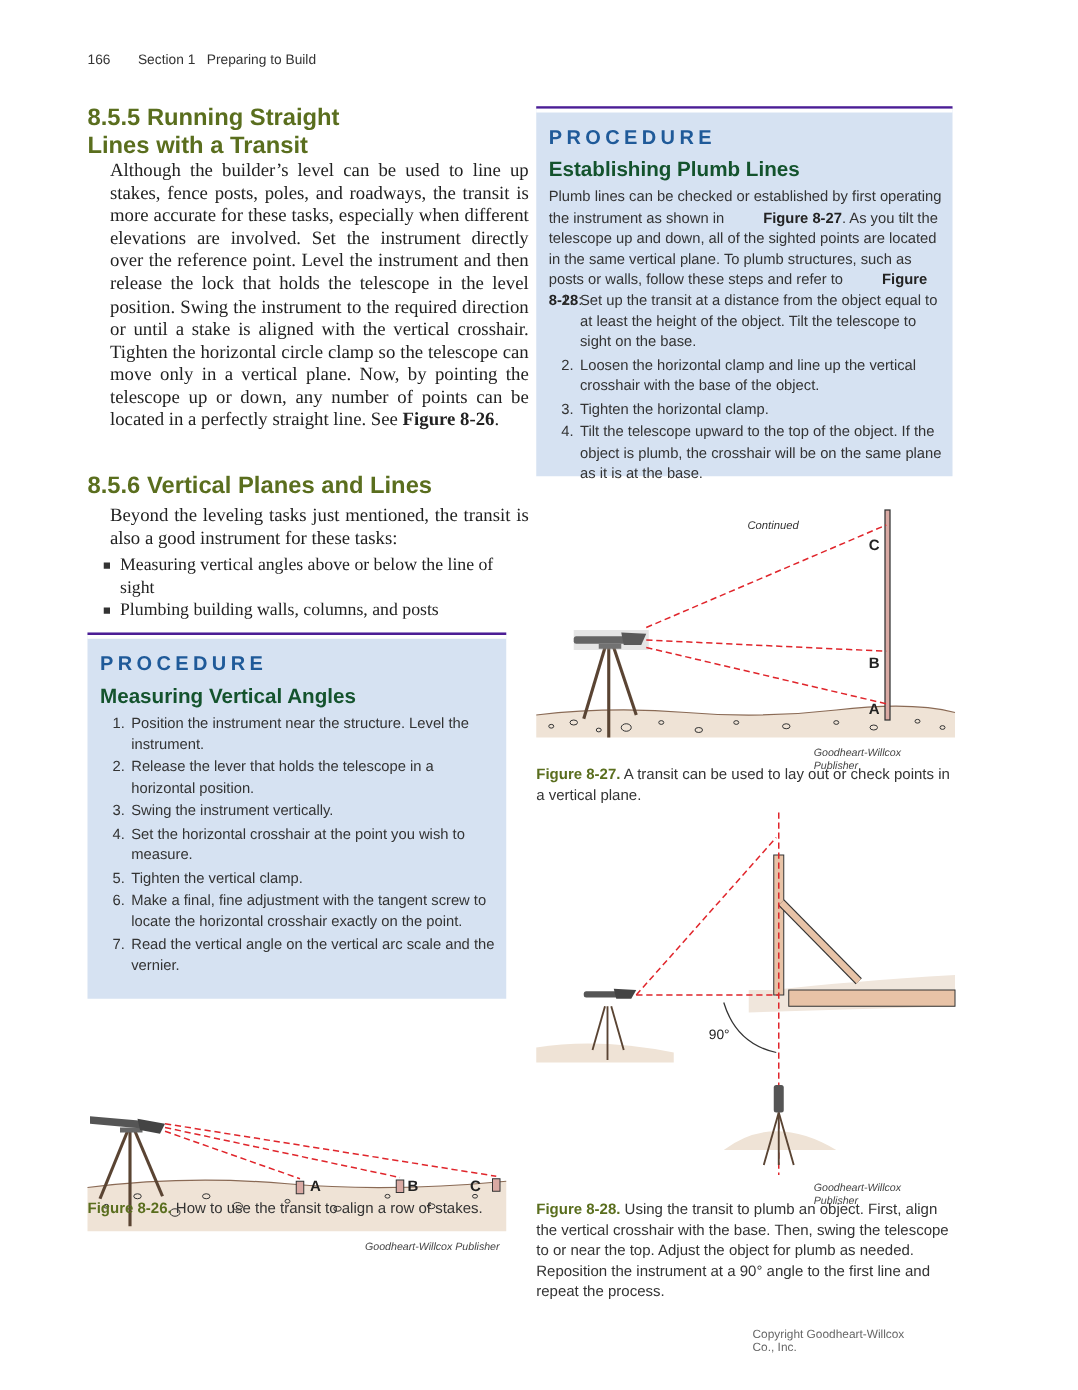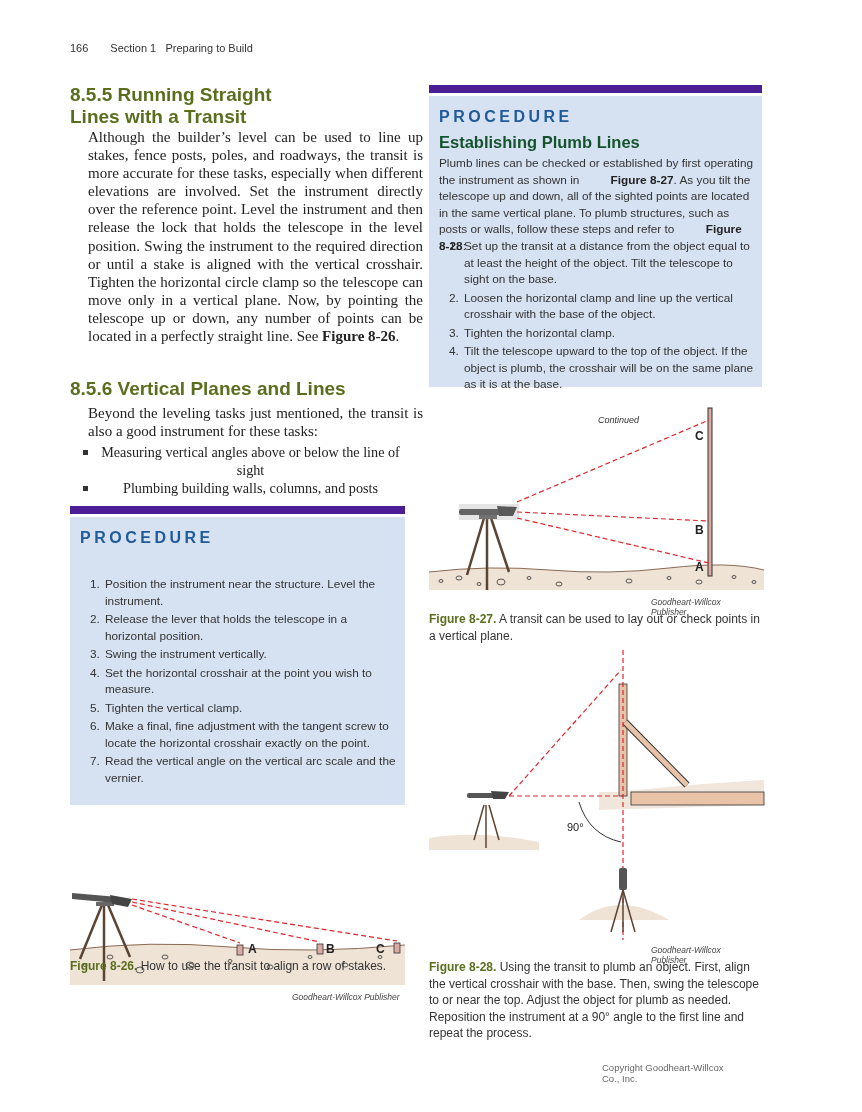--- a/index.html
+++ b/index.html
@@ -7,21 +7,21 @@
   .page { position: absolute; left: 0; top: 0; width: 738px; height: 1112px; }
   .running-head { position: absolute; left: 70px; top: 42px; font-family: "Liberation Sans", sans-serif; font-size: 11px; color: #333; }
   .running-head .num { margin-right: 22px; }
   .h2 { position: absolute; left: 70px; font-family: "Liberation Sans", sans-serif; font-weight: bold; color: #5a6e1e; font-size: 19px; line-height: 22px; margin: 0; }
   .body-text { position: absolute; left: 88px; width: 335px; font-family: "Liberation Serif", serif; font-size: 15px; line-height: 18.1px; color: #222; text-align: justify; margin: 0; }
   .body-text b { font-weight: bold; }
   .bullets { position: absolute; left: 80px; width: 325px; font-family: "Liberation Serif", serif; font-size: 14.2px; line-height: 18.1px; color: #222; margin: 0; padding: 0; list-style: none; }
   .bullets li { position: relative; padding-left: 16px; }
   .bullets li::before { content: ""; position: absolute; left: 3px; top: 7px; width: 5px; height: 5px; background: #333; }
 
-  .proc-box { position: absolute; background: #d6e2f2; border-top: 8px solid #4c1d95; }
+  .proc-box { position: absolute; background: #d6e2f2; border-top: 2px solid #4c1d95; }
   .proc-box .strip { position: absolute; left: 0; right: 0; top: 0; height: 3px; background: #ffffff; }
   .proc-label { position: absolute; left: 10px; font-family: "Liberation Sans", sans-serif; font-weight: bold; color: #1f5a99; font-size: 16px; letter-spacing: 3.5px; }
   .proc-title { position: absolute; left: 10px; font-family: "Liberation Sans", sans-serif; font-weight: bold; color: #14532d; font-size: 16.5px; }
   .proc-intro { position: absolute; left: 10px; right: 8px; font-family: "Liberation Sans", sans-serif; font-size: 11.8px; line-height: 16.5px; color: #333; margin: 0; }
   .proc-intro b { color: #222; margin-left: 28px; }
   .steps { position: absolute; left: 10px; right: 6px; font-family: "Liberation Sans", sans-serif; font-size: 11.8px; line-height: 16.5px; color: #333; margin: 0; padding: 0; list-style: none; }
   .steps li { position: relative; padding-left: 25px; margin-bottom: 2px; }
   .steps li .n { position: absolute; left: 10px; top: 0; }
   .continued { position: absolute; right: 99px; top: 387px; font-family: "Liberation Sans", sans-serif; font-style: italic; font-size: 9px; color: #333; margin-top: 28px; }
 
@@ -44,28 +44,29 @@
   </div>
 
   <h2 class="h2" style="top:84px;">
     <span>8.5.5 Running Straight</span><br>
     <span>Lines with a Transit</span>
   </h2>
   <p class="body-text" style="top:128px;"><span>Although the builder’s level can be used to line up stakes, fence posts, poles, and roadways, the transit is more accurate for these tasks, especially when different elevations are involved. Set the instrument directly over the reference point. Level the instrument and then release the lock that holds the telescope in the level position. Swing the instrument to the required direction or until a stake is aligned with the vertical crosshair. Tighten the horizontal circle clamp so the telescope can move only in a vertical plane. Now, by pointing the telescope up or down, any number of points can be located in a perfectly straight line. See </span><b>Figure 8-26</b><span>.</span></p>
 
   <h2 class="h2" style="top:378px;">8.5.6 Vertical Planes and Lines</h2>
   <p class="body-text" style="top:404px;">Beyond the leveling tasks just mentioned, the transit is also a good instrument for these tasks:</p>
-  <ul class="bullets" style="top:443px;text-align:center;">
+  <ul class="bullets" style="top:443px;">
     <li>Measuring vertical angles above or below the line of sight</li>
     <li>Plumbing building walls, columns, and posts</li>
   </ul>
 
   <div class="proc-box" style="left:70px; top:506px; width:335px; height:291px;">
     <div class="strip"></div>
     <div class="proc-label" style="top:15px;">PROCEDURE</div>
+    <div class="proc-title" style="top:40px;">Measuring Vertical Angles</div>
     <ol class="steps" style="top:62px;">
       <li><span class="n">1.</span><span>Position the instrument near the structure. Level the instrument.</span></li>
       <li><span class="n">2.</span><span>Release the lever that holds the telescope in a horizontal position.</span></li>
       <li><span class="n">3.</span><span>Swing the instrument vertically.</span></li>
       <li><span class="n">4.</span><span>Set the horizontal crosshair at the point you wish to measure.</span></li>
       <li><span class="n">5.</span><span>Tighten the vertical clamp.</span></li>
       <li><span class="n">6.</span><span>Make a final, fine adjustment with the tangent screw to locate the horizontal crosshair exactly on the point.</span></li>
       <li><span class="n">7.</span><span>Read the vertical angle on the vertical arc scale and the vernier.</span></li>
     </ol>
   </div>

